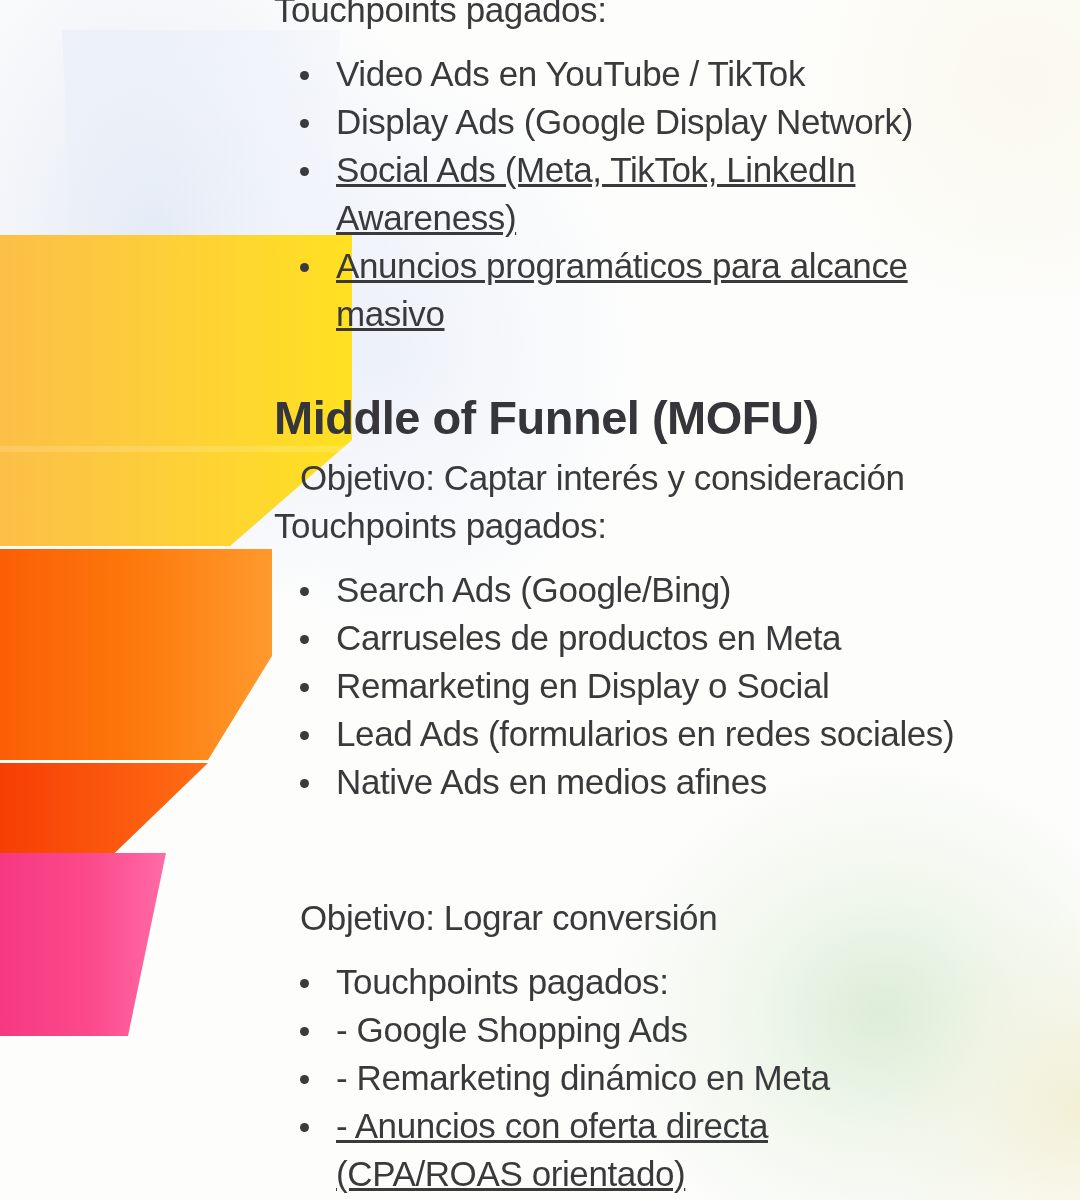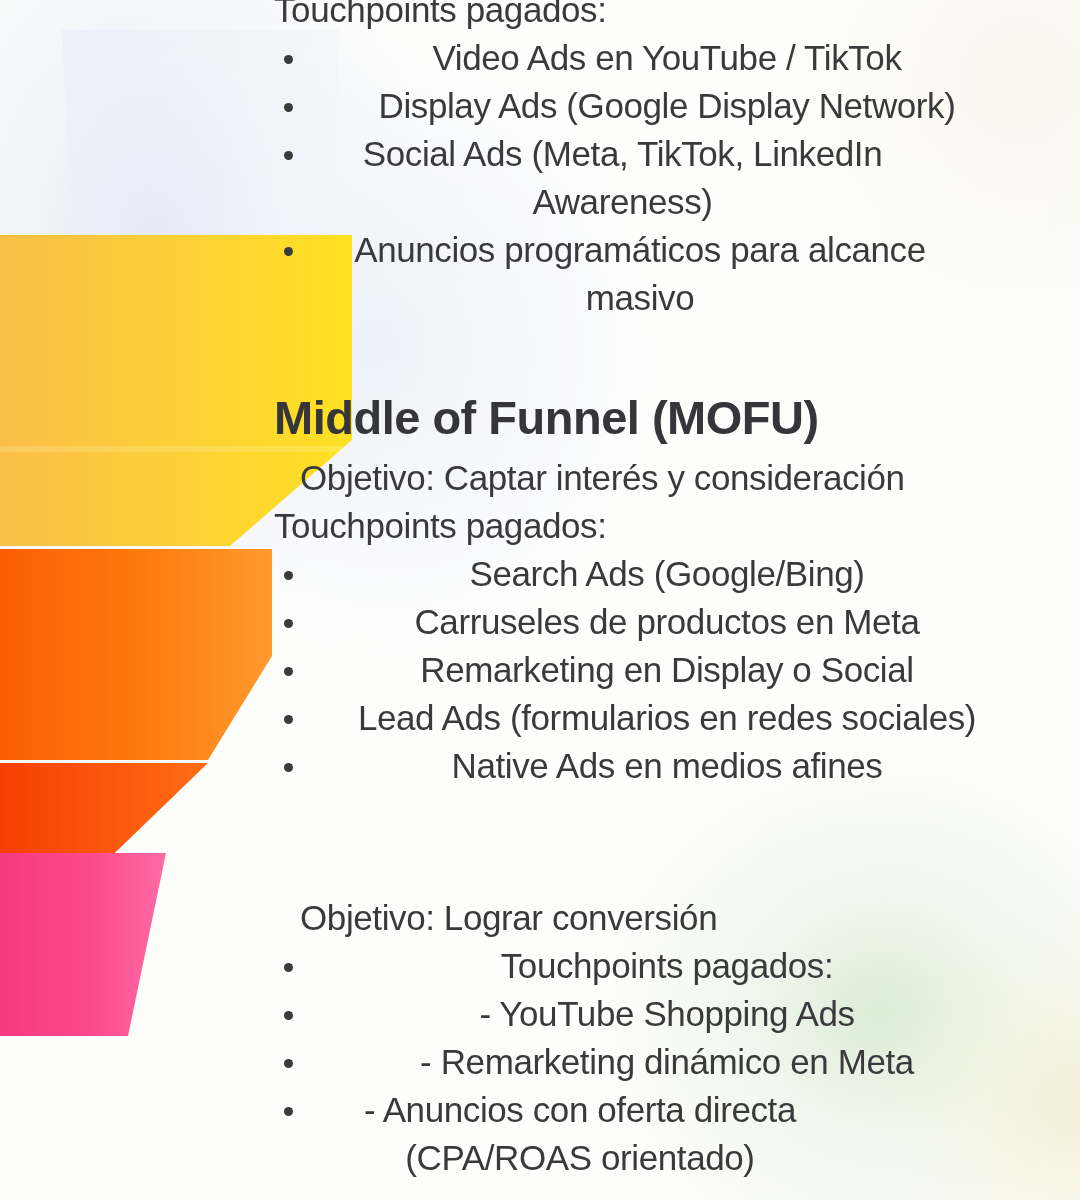--- a/index.html
+++ b/index.html
@@ -104,43 +104,42 @@
     font-size: 47px;
     line-height: 44px;
     color: #35353a;
     font-weight: 700;
     letter-spacing: -0.5px;
     white-space: nowrap;
   }
 
   ul.bullets {
     list-style: none;
-    margin: 0;
+    margin: 16px;
     padding: 0;
-    text-align: center;
   }
   ul.bullets li {
     position: relative;
     padding-left: 46px;
     font-size: 35px;
     line-height: 48px;
     color: #3a3a3c;
     letter-spacing: -0.4px;
     font-weight: 400;
   }
   ul.bullets li .dot {
     position: absolute;
     left: 10px;
     top: 21px;
     width: 9px;
     height: 9px;
     border-radius: 50%;
     background: #3a3a3c;
   }
-  .wrapline { white-space: normal; }
+  .wrapline { white-space: normal; text-decoration: underline; }
   .noshrink { white-space: nowrap; }
 
   
   #tofu-block   { top: -14px; }
   #mofu-block   { top: 396px; }
   #bofu-block   { top: 880px; }
 
   .objective { margin-bottom: 0; margin-left: 26px; }
   .gap-sm { height: 14px; }
 </style>
@@ -254,21 +253,21 @@
     <div class="block" id="bofu-block">
       <div class="gap-sm"></div>
       <div class="lead objective">Objetivo: Lograr conversión</div>
       <ul class="bullets">
         <li>
           <span class="dot"></span>
           <span class="noshrink">Touchpoints pagados:</span>
         </li>
         <li>
           <span class="dot"></span>
-          <span class="noshrink">- YouTube Shopping Ads</span>
+          <span class="noshrink">- Google Shopping Ads</span>
         </li>
         <li>
           <span class="dot"></span>
           <span class="noshrink">- Remarketing dinámico en Meta</span>
         </li>
         <li>
           <span class="dot"></span>
           <span class="wrapline" style="display:block;max-width:520px">- Anuncios con oferta directa (CPA/ROAS orientado)</span>
         </li>
       </ul>

